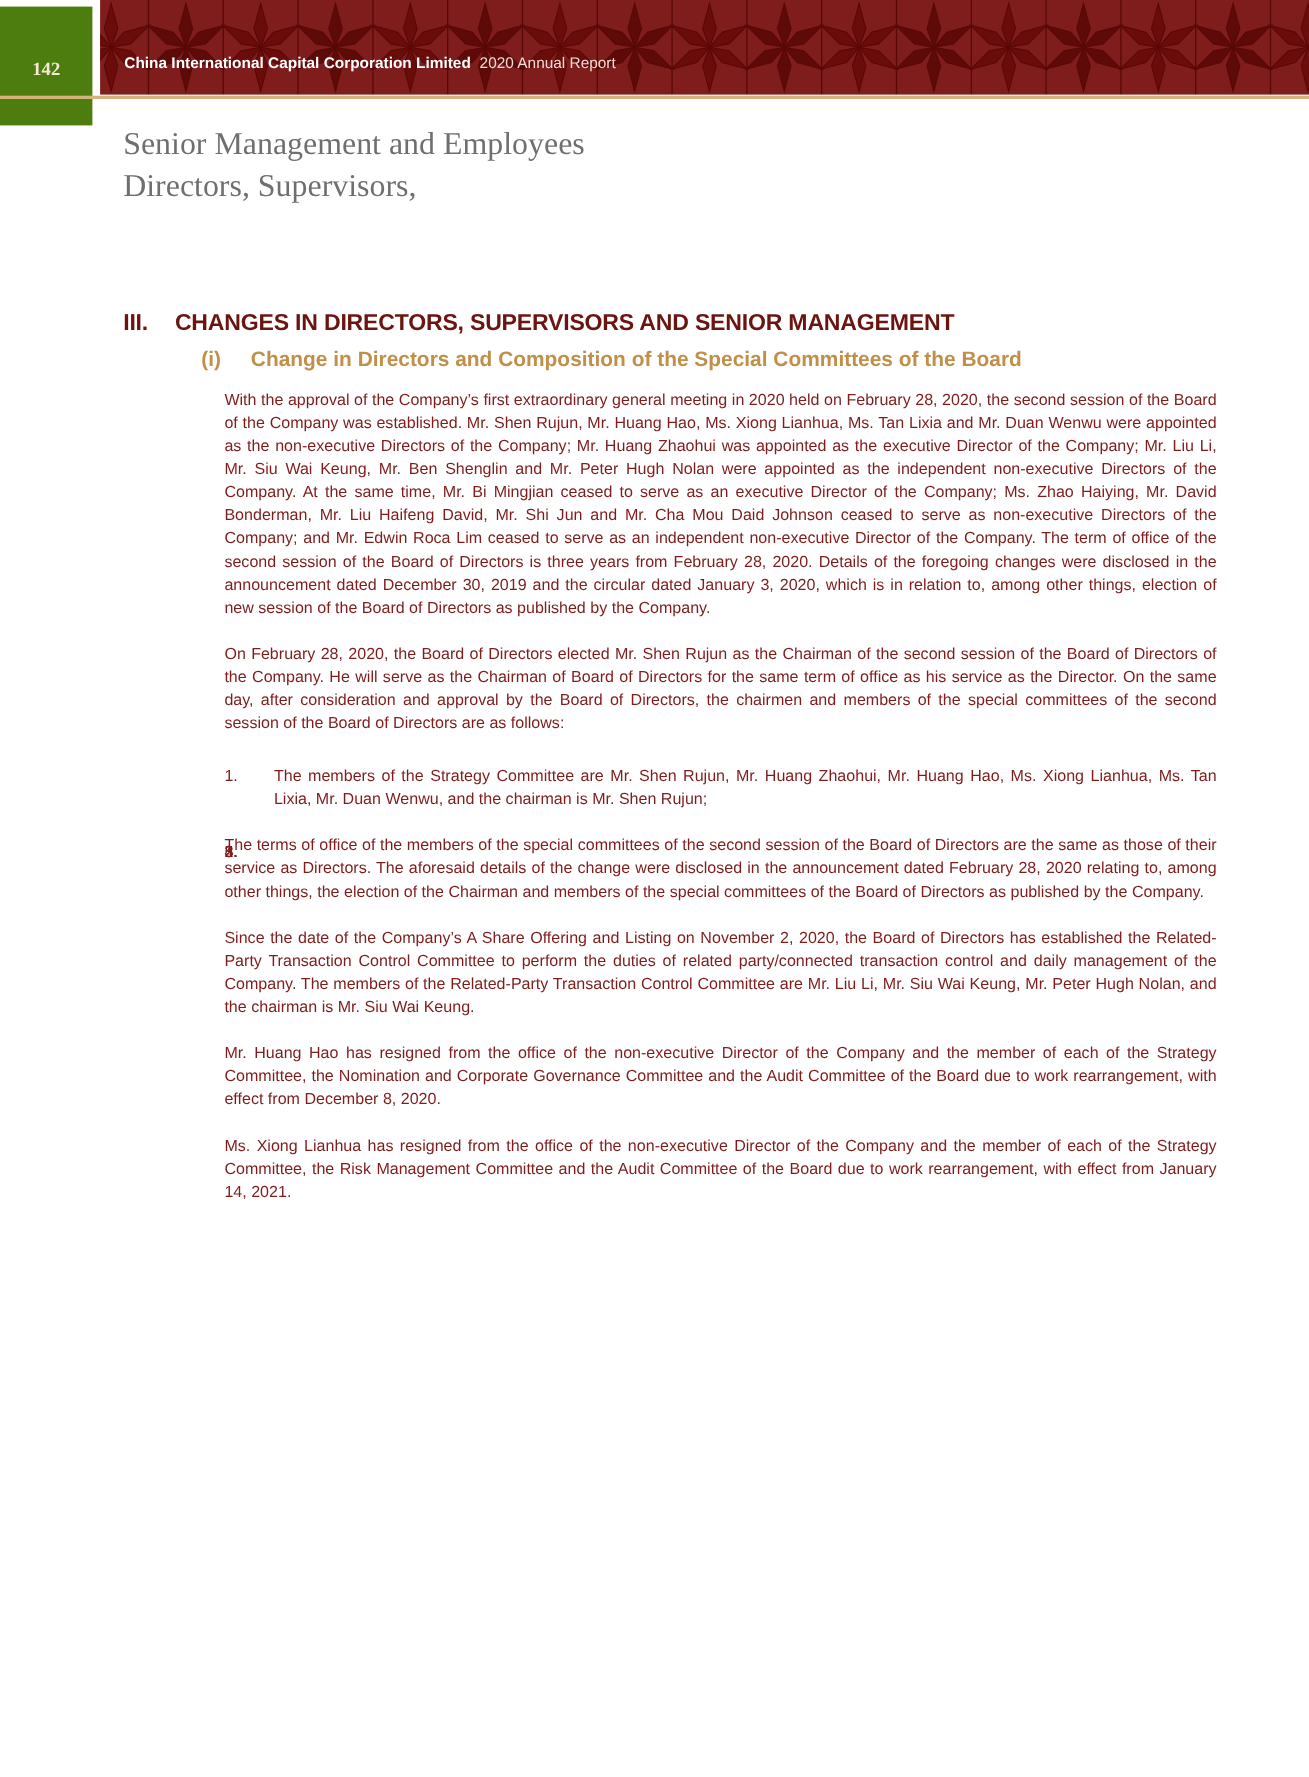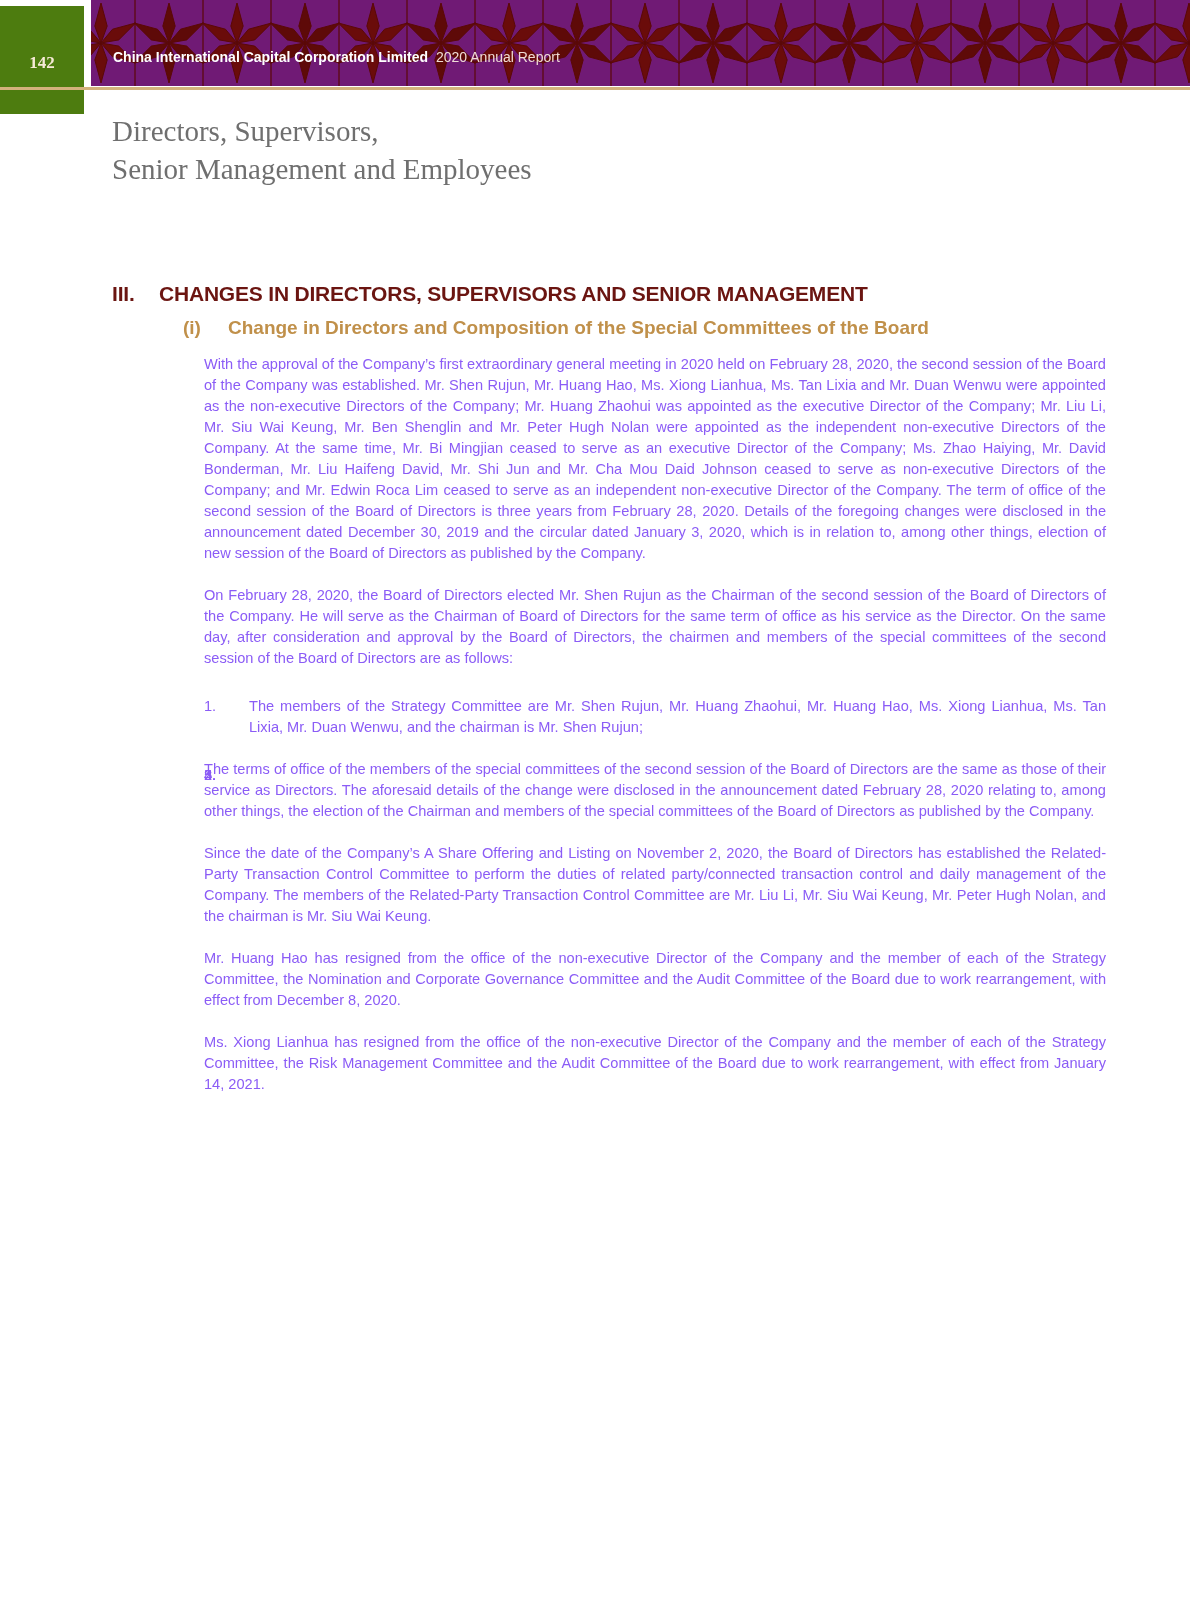--- a/index.html
+++ b/index.html
@@ -1,37 +1,37 @@
 <!DOCTYPE html>
 <html><head>
 <meta charset="utf-8">
 <style>
   html, body { margin: 0; padding: 0; background: #ffffff; }
   body { width: 1190px; height: 1615px; position: relative; overflow: hidden; font-family: "Liberation Sans", sans-serif; }
 
   .header { position: absolute; left: 0; top: 0; width: 1190px; height: 90px; }
   .page-num-box { position: absolute; left: 0; top: 6px; width: 84px; height: 108px; background: #4d7c0f; }
   .page-num { position: absolute; left: 0; width: 84px; top: 47px; text-align: center; color: #f6ead6; font-family: "Liberation Serif", serif; font-weight: bold; font-size: 17px; }
-  .banner { position: absolute; left: 91px; top: 0; width: 1099px; height: 86px; background-color: #701a75; overflow: hidden; }
+  .banner { position: absolute; left: 91px; top: 0; width: 1099px; height: 86px; background-color: #7f1d1d; overflow: hidden; }
   .banner svg { position: absolute; left: 0; top: 0; }
   .banner-title { position: absolute; left: 22px; top: 49px; color: #ffffff; font-size: 14px; white-space: nowrap; }
   .banner-title .company { font-weight: bold; }
   .banner-title .report { font-weight: normal; color: #f0dcd6; margin-left: 8px; font-size: 14px; }
   .gold-rule { position: absolute; left: 0; top: 87px; width: 1190px; height: 3px; background: #d4b27c; }
   .divider-v { position: absolute; left: 85px; top: 0; width: 5px; height: 88px; background: #ffffff; }
 
   .chapter-title { position: absolute; left: 112px; top: 112px; font-family: "Liberation Serif", serif; font-size: 29px; line-height: 38px; color: #6f6f6f; }
   .chapter-title div { white-space: nowrap; }
 
   .section-heading { position: absolute; left: 112px; top: 282px; font-weight: bold; color: #6b1511; font-size: 21px; letter-spacing: -0.2px; white-space: nowrap; }
   .section-heading .num { display: inline-block; width: 47px; }
   .sub-heading { position: absolute; left: 159px; top: 317px; font-weight: bold; color: #c0904a; font-size: 19px; white-space: nowrap; margin-left: 24px; }
   .sub-heading .num { display: inline-block; width: 45px; }
 
-  .body { position: absolute; left: 204px; top: 354px; width: 902px; color: #8b5cf6; font-size: 14.6px; line-height: 21px; }
+  .body { position: absolute; left: 204px; top: 354px; width: 902px; color: #7f1d1d; font-size: 14.6px; line-height: 21px; }
   .body p { margin: 0 0 21px 0; text-align: justify; }
   .list { margin: 0; padding: 0; list-style: none; }
   .list li { position: relative; padding-left: 45px; margin-bottom: 27px; text-align: justify; }
   .list li .li-num { position: absolute; left: 0; top: 0; }
   .list { margin-top: 27px; margin-bottom: 0; }
   .after-list { margin-top: -6px !important; }
 </style>
 </head>
 <body>
 
@@ -163,22 +163,22 @@
         <line x1="1132" y1="0" x2="1132" y2="86" stroke="#5a0807" stroke-width="1.2"></line>
       </svg>
     <div class="banner-title">
       <span class="company">China International Capital Corporation Limited</span><span class="report">2020 Annual Report</span>
     </div>
   </div>
   <div class="gold-rule"></div>
 </div>
 
 <div class="chapter-title">
+  <div>Senior Management and Employees</div>
   <div>Directors, Supervisors,</div>
-  <div>Senior Management and Employees</div>
 </div>
 
 <div class="section-heading">
   <span class="num">III.</span><span>CHANGES IN DIRECTORS, SUPERVISORS AND SENIOR MANAGEMENT</span>
 </div>
 
 <div class="sub-heading">
   <span class="num">(i)</span><span>Change in Directors and Composition of the Special Committees of the Board</span>
 </div>
 

